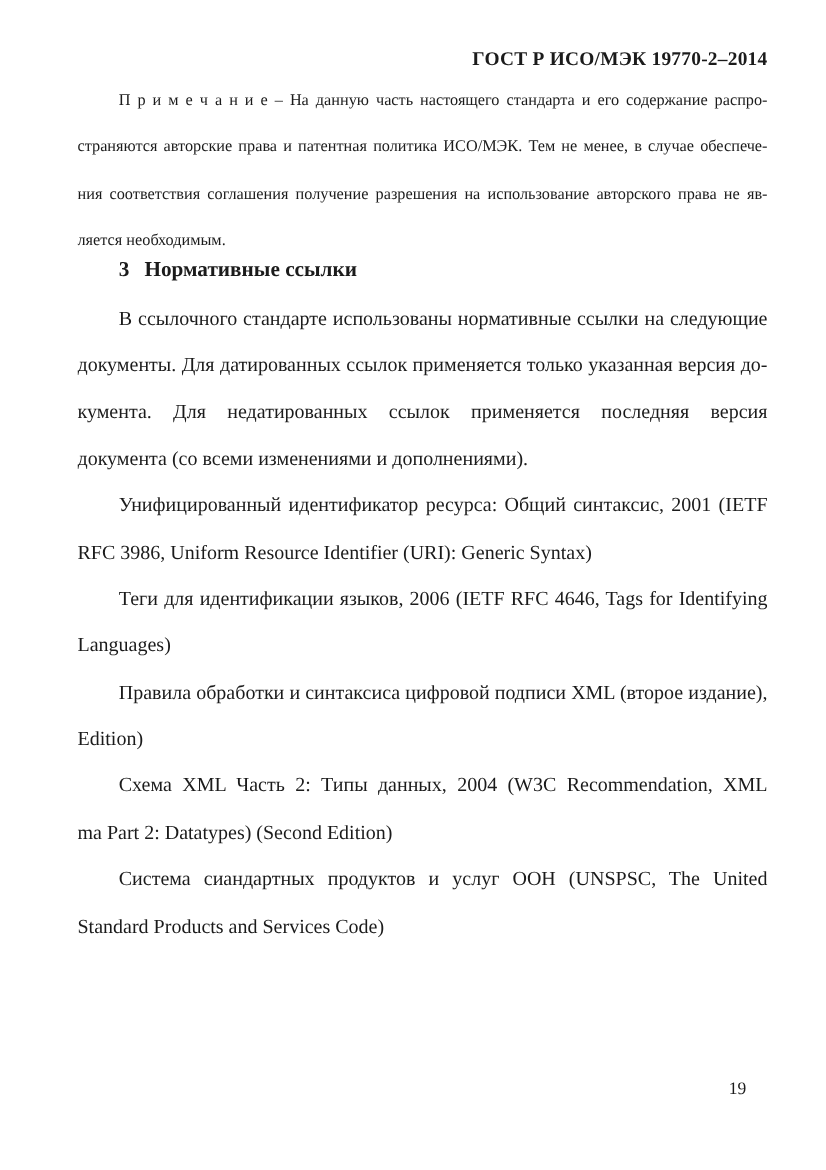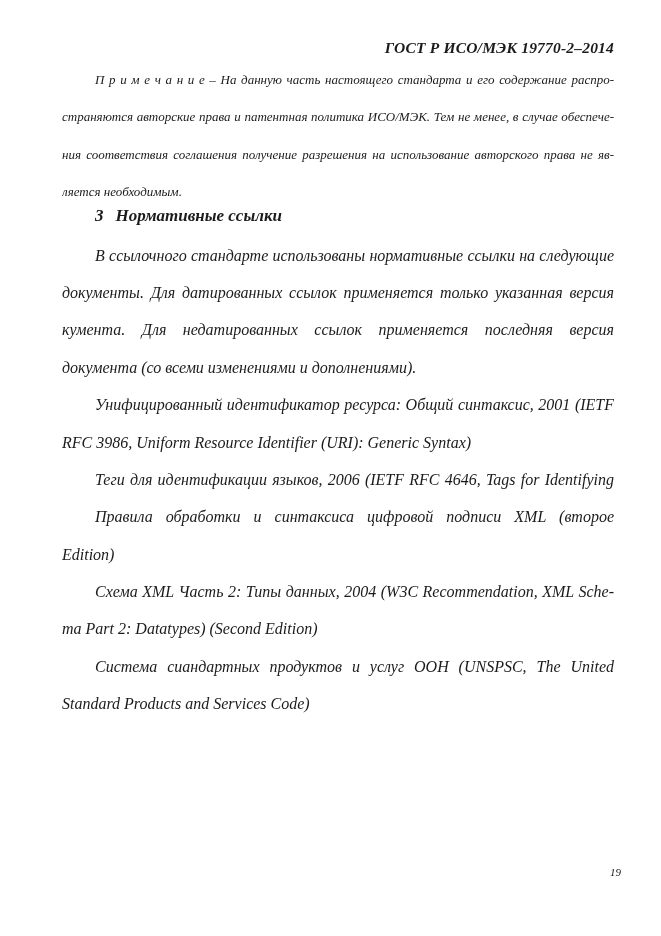--- a/index.html
+++ b/index.html
@@ -11,21 +11,20 @@
     position: relative;
     width: 661px;
     height: 936px;
     margin: 0;
     background: #ffffff;
     font-family: "Liberation Serif", serif;
     color: #1b1b1b;
     box-sizing: border-box;
     padding: 40px 47px 0 62px;
     overflow: hidden;
-    font-style: italic;
   }
   .doc-header {
     text-align: right;
     font-weight: bold;
     font-size: 15.5px;
     line-height: 16px;
     letter-spacing: 0.2px;
   }
   .line {
     height: 37.4px;
@@ -54,22 +53,22 @@
   .section-heading .sec-num {
     margin-right: 12px;
   }
   .body-block {
     margin-top: 6px;
     font-size: 16px;
   }
   .page-number {
     position: absolute;
     top: 864px;
-    right: 40px;
-    font-size: 11px;
+    right: 64px;
+    font-size: 14px;
     line-height: 16px;
   }
 </style>
 </head>
 <body>
 
 <div class="page">
 
   <div class="doc-header">ГОСТ Р ИСО/МЭК 19770-2–2014</div>
 
@@ -83,20 +82,21 @@
   <h2 class="section-heading"><span class="sec-num">3</span><span>Нормативные ссылки</span></h2>
 
   <div class="body-block">
       <div class="line first">В ссылочного стандарте использованы нормативные ссылки на следующие</div>
       <div class="line">документы. Для датированных ссылок применяется только указанная версия до-</div>
       <div class="line">кумента. Для недатированных ссылок применяется последняя версия ссылочного</div>
       <div class="line last">документа (со всеми изменениями и дополнениями).</div>
       <div class="line first">Унифицированный идентификатор ресурса: Общий синтаксис, 2001 (IETF</div>
       <div class="line last">RFC 3986, Uniform Resource Identifier (URI): Generic Syntax)</div>
       <div class="line first">Теги для идентификации языков, 2006 (IETF RFC 4646, Tags for Identifying</div>
+      <div class="line last">Languages)</div>
       <div class="line first">Правила обработки и синтаксиса цифровой подписи XML (второе издание),</div>
       <div class="line last">Edition)</div>
       <div class="line first">Схема XML Часть 2: Типы данных, 2004 (W3C Recommendation, XML Sche-</div>
       <div class="line last">ma Part 2: Datatypes) (Second Edition)</div>
       <div class="line first">Система сиандартных продуктов и услуг ООН (UNSPSC, The United Nations</div>
       <div class="line last">Standard Products and Services Code)</div>
     </div>
 
   <div class="page-number">19</div>
 

